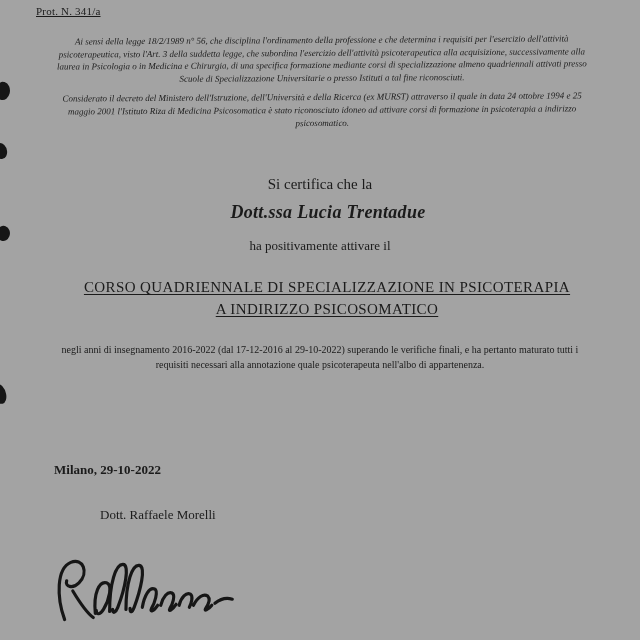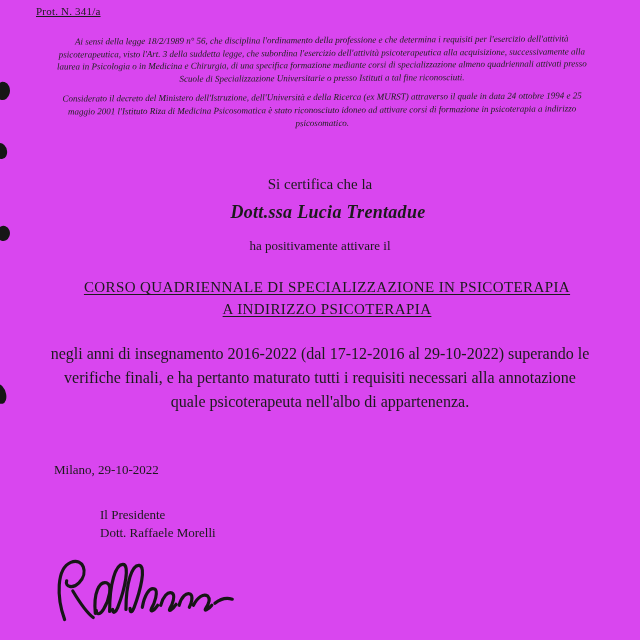--- a/index.html
+++ b/index.html
@@ -12,21 +12,21 @@
       height: 640px;
       background: #ffffff;
       font-family: "Liberation Serif", serif;
       color: #1b1b1b;
       position: relative;
       overflow: hidden;
     }
     .page {
       position: absolute;
       inset: 0;
-      background: #d946ef;
+      background: #a3a3a3;
     }
     .prot {
       position: absolute;
       top: 5px;
       left: 36px;
       font-size: 11px;
       text-decoration: underline;
       letter-spacing: 0.2px;
     }
     .legal {
@@ -87,28 +87,29 @@
       text-decoration: underline;
       text-underline-offset: 2px;
     }
     .bodytext {
       position: absolute;
       top: 342px;
       left: 50%;
       transform: translateX(-50%);
       width: 548px;
       text-align: center;
-      font-size: 16px;
+      font-size: 10px;
       line-height: 1.5;
     }
     .placedate {
       position: absolute;
       top: 462px;
       left: 54px;
       font-size: 13px;
+      font-weight: bold;
     }
     .signer {
       position: absolute;
       top: 506px;
       left: 100px;
       font-size: 13px;
       line-height: 1.4;
     }
     .signature {
       position: absolute;
@@ -140,29 +141,28 @@
   </div>
 
   <div class="certify">Si certifica che la</div>
 
   <div class="recipient">Dott.ssa Lucia Trentadue</div>
 
   <div class="concluso">ha positivamente attivare il</div>
 
   <div class="course">
     <span class="course-line">CORSO QUADRIENNALE DI SPECIALIZZAZIONE IN PSICOTERAPIA</span><br>
-    <span class="course-line">A INDIRIZZO PSICOTERAPIA</span>
+    <span class="course-line">A INDIRIZZO PSICOSOMATICO</span>
   </div>
 
   <div class="bodytext">negli anni di insegnamento 2016-2022 (dal 17-12-2016 al 29-10-2022) superando le verifiche finali, e ha pertanto maturato tutti i requisiti necessari alla annotazione quale psicoterapeuta nell'albo di appartenenza.</div>
 
   <div class="placedate">Milano, 29-10-2022</div>
 
   <div class="signer">
-    <div>Il Presidente</div>
     <div>Dott. Raffaele Morelli</div>
   </div>
 
   <svg class="signature" viewBox="0 0 200 90" xmlns="http://www.w3.org/2000/svg" aria-hidden="true">
     <path fill="none" stroke="#161616" stroke-width="3.1" stroke-linecap="round" stroke-linejoin="round" d="M 16 72
          C 8 50, 8 22, 22 16
          C 34 11, 40 26, 30 36
          C 24 42, 16 40, 18 34
          M 24 44
          C 30 54, 36 64, 44 70

